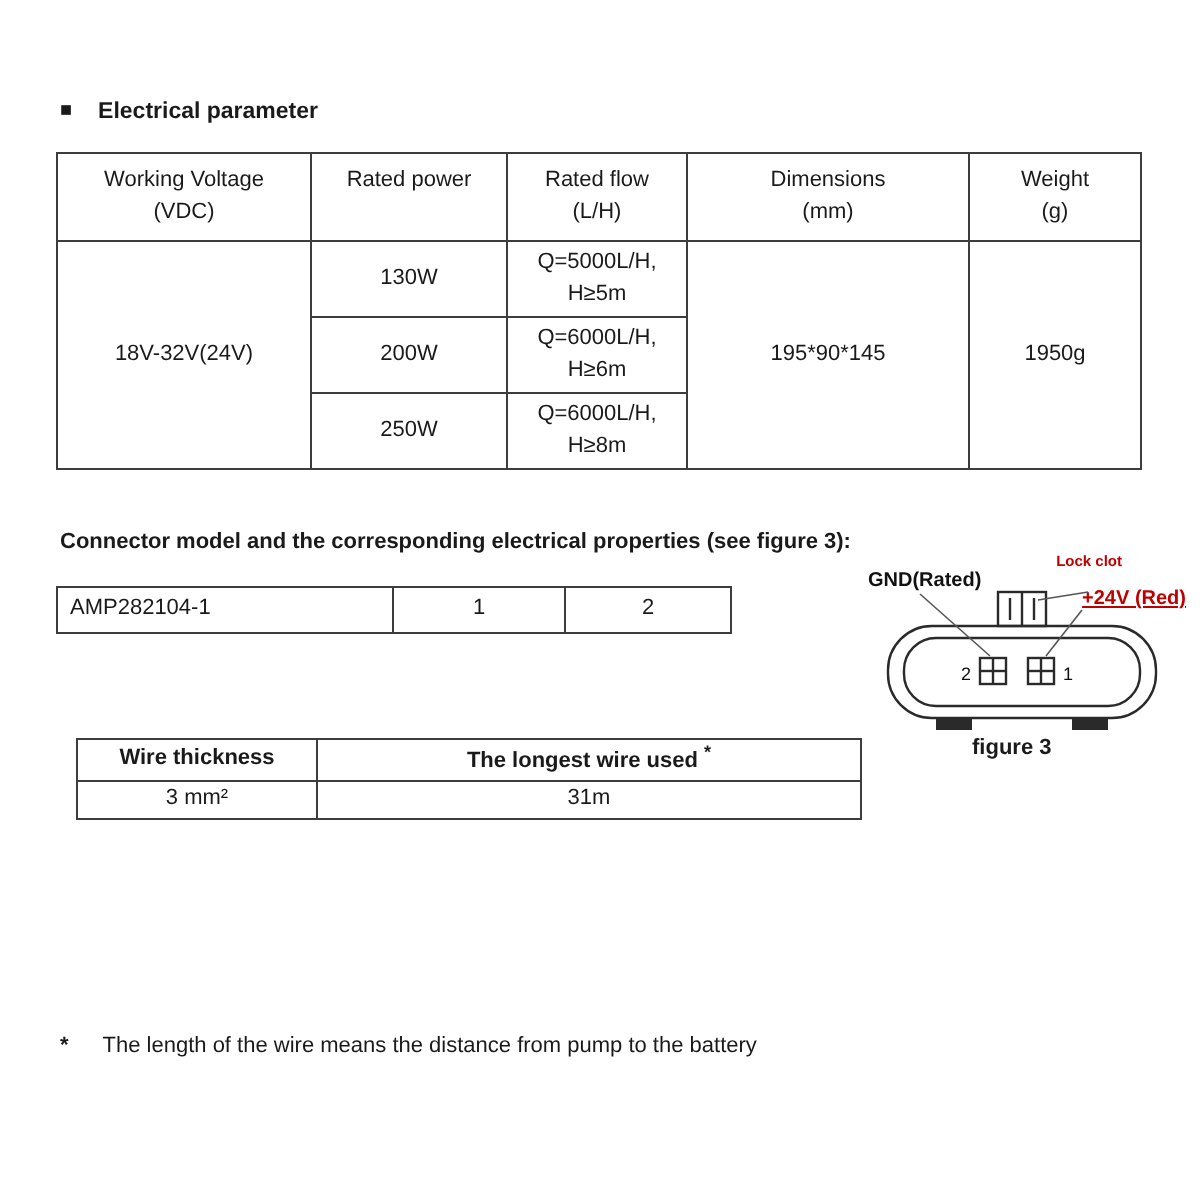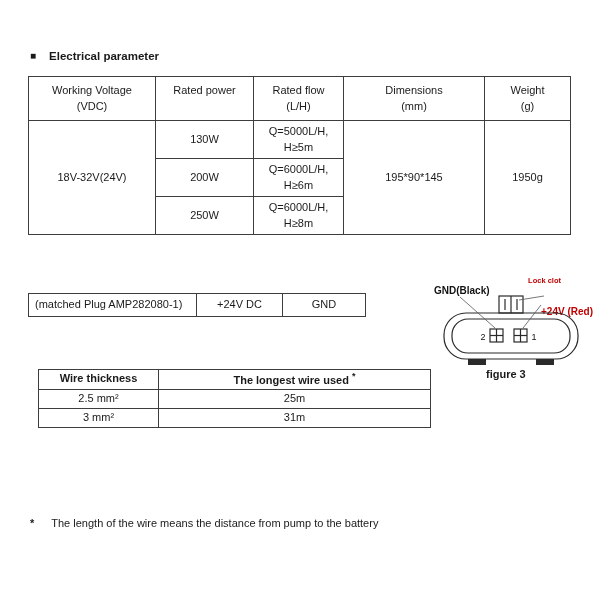--- a/index.html
+++ b/index.html
@@ -25,21 +25,21 @@
   .t3 th, .t3 td { height:19px; padding:0 3px; }
   .t3 th { font-weight:bold; vertical-align:middle; }
   .t3 sup { font-size:9px; }
 
   .connector-title { position:absolute; left:30px; top:265px; font-weight:bold; font-size:11px; }
 
   .figure { position:absolute; left:424px; top:276px; width:175px; height:130px; }
   .fig-label { position:absolute; white-space:nowrap; font-weight:bold; }
   .label-gnd  { left:10px; top:9px;  font-size:10px;  color:#111111; }
   .label-lock { right:38px; top:0px; font-size:7.5px; color:#c00000; }
-  .label-24v  { right:6px; top:30px; font-size:10px;  color:#c00000; }
+  .label-24v  { right:6px; top:18px; font-size:10px;  color:#c00000;text-decoration:underline; }
   .fig-caption { position:absolute; left:62px; top:92px; font-weight:bold; font-size:11px; }
   .connector-svg { position:absolute; left:14px; top:19px; }
 
   .note-1 { position:absolute; left:30px; top:499px; font-size:11px; }
   .note-2 { position:absolute; left:30px; top:517px; font-size:11px; display:flex; }
   .note-2 .star { font-weight:bold; margin-right:17px; }
 </style>
 </head>
 <body>
 
@@ -102,38 +102,39 @@
       <tr>
         <td>250W</td>
         <td>
           <div>Q=6000L/H,</div>
           <div>H≥8m</div>
         </td>
       </tr>
     </tbody>
   </table>
 
+  <div class="connector-title">Connector model and the corresponding electrical properties (see figure 3):</div>
 
   <table class="t2">
     <colgroup>
         <col style="width:168px">
         <col style="width:86px">
         <col style="width:83px">
       </colgroup>
     <tbody>
       <tr>
-        <td class="cell-left">(matched Plug AMP282080-1)</td>
-        <td>+24V DC</td>
-        <td>GND</td>
+        <td class="cell-left">AMP282104-1</td>
+        <td>1</td>
+        <td>2</td>
       </tr>
     </tbody>
   </table>
 
   <div class="figure">
-    <div class="fig-label label-gnd">GND(Black)</div>
+    <div class="fig-label label-gnd">GND(Rated)</div>
     <div class="fig-label label-lock">Lock clot</div>
     <div class="fig-label label-24v">+24V (Red)</div>
 
     <svg class="connector-svg" width="150" height="84" viewBox="0 0 150 84">
       <g fill="none" stroke="#2a2a2a" stroke-width="1.2">
         <rect x="61" y="1" width="24" height="17"></rect>
         <line x1="67" y1="4" x2="67" y2="15"></line>
         <line x1="73" y1="1" x2="73" y2="18"></line>
         <line x1="79" y1="4" x2="79" y2="15"></line>
         <rect x="6" y="18" width="134" height="46" rx="22"></rect>
@@ -165,24 +166,20 @@
         <col style="width:272px">
       </colgroup>
     <tbody>
       <tr>
         <th>Wire thickness</th>
         <th>
           <span>The longest wire used</span> <sup>*</sup>
         </th>
       </tr>
       <tr>
-        <td>2.5 mm²</td>
-        <td>25m</td>
-      </tr>
-      <tr>
         <td>3 mm²</td>
         <td>31m</td>
       </tr>
     </tbody>
   </table>
 
   <div class="note-2">
     <span class="star">*</span>
     <span>The length of the wire means the distance from pump to the battery</span>
   </div>

